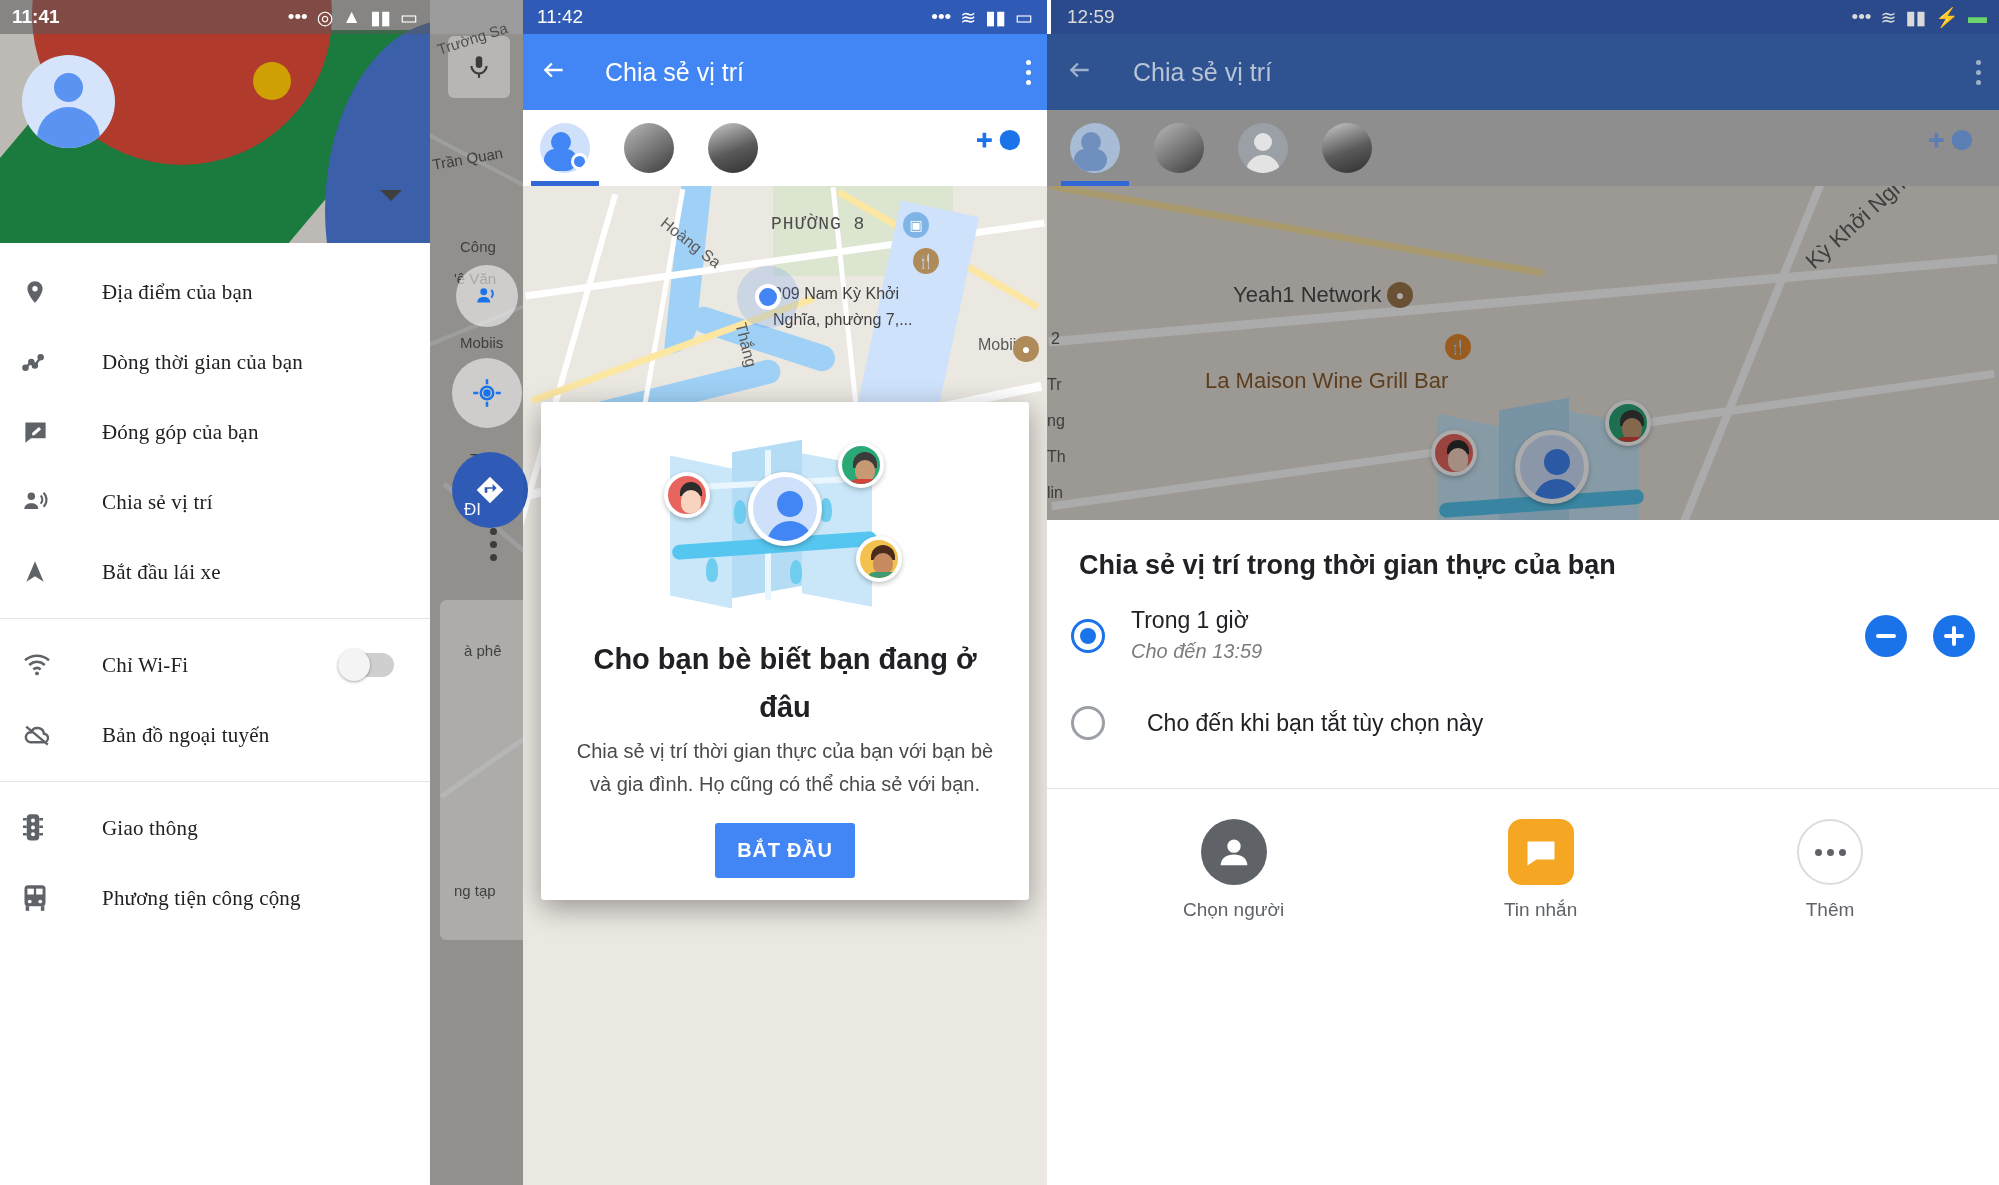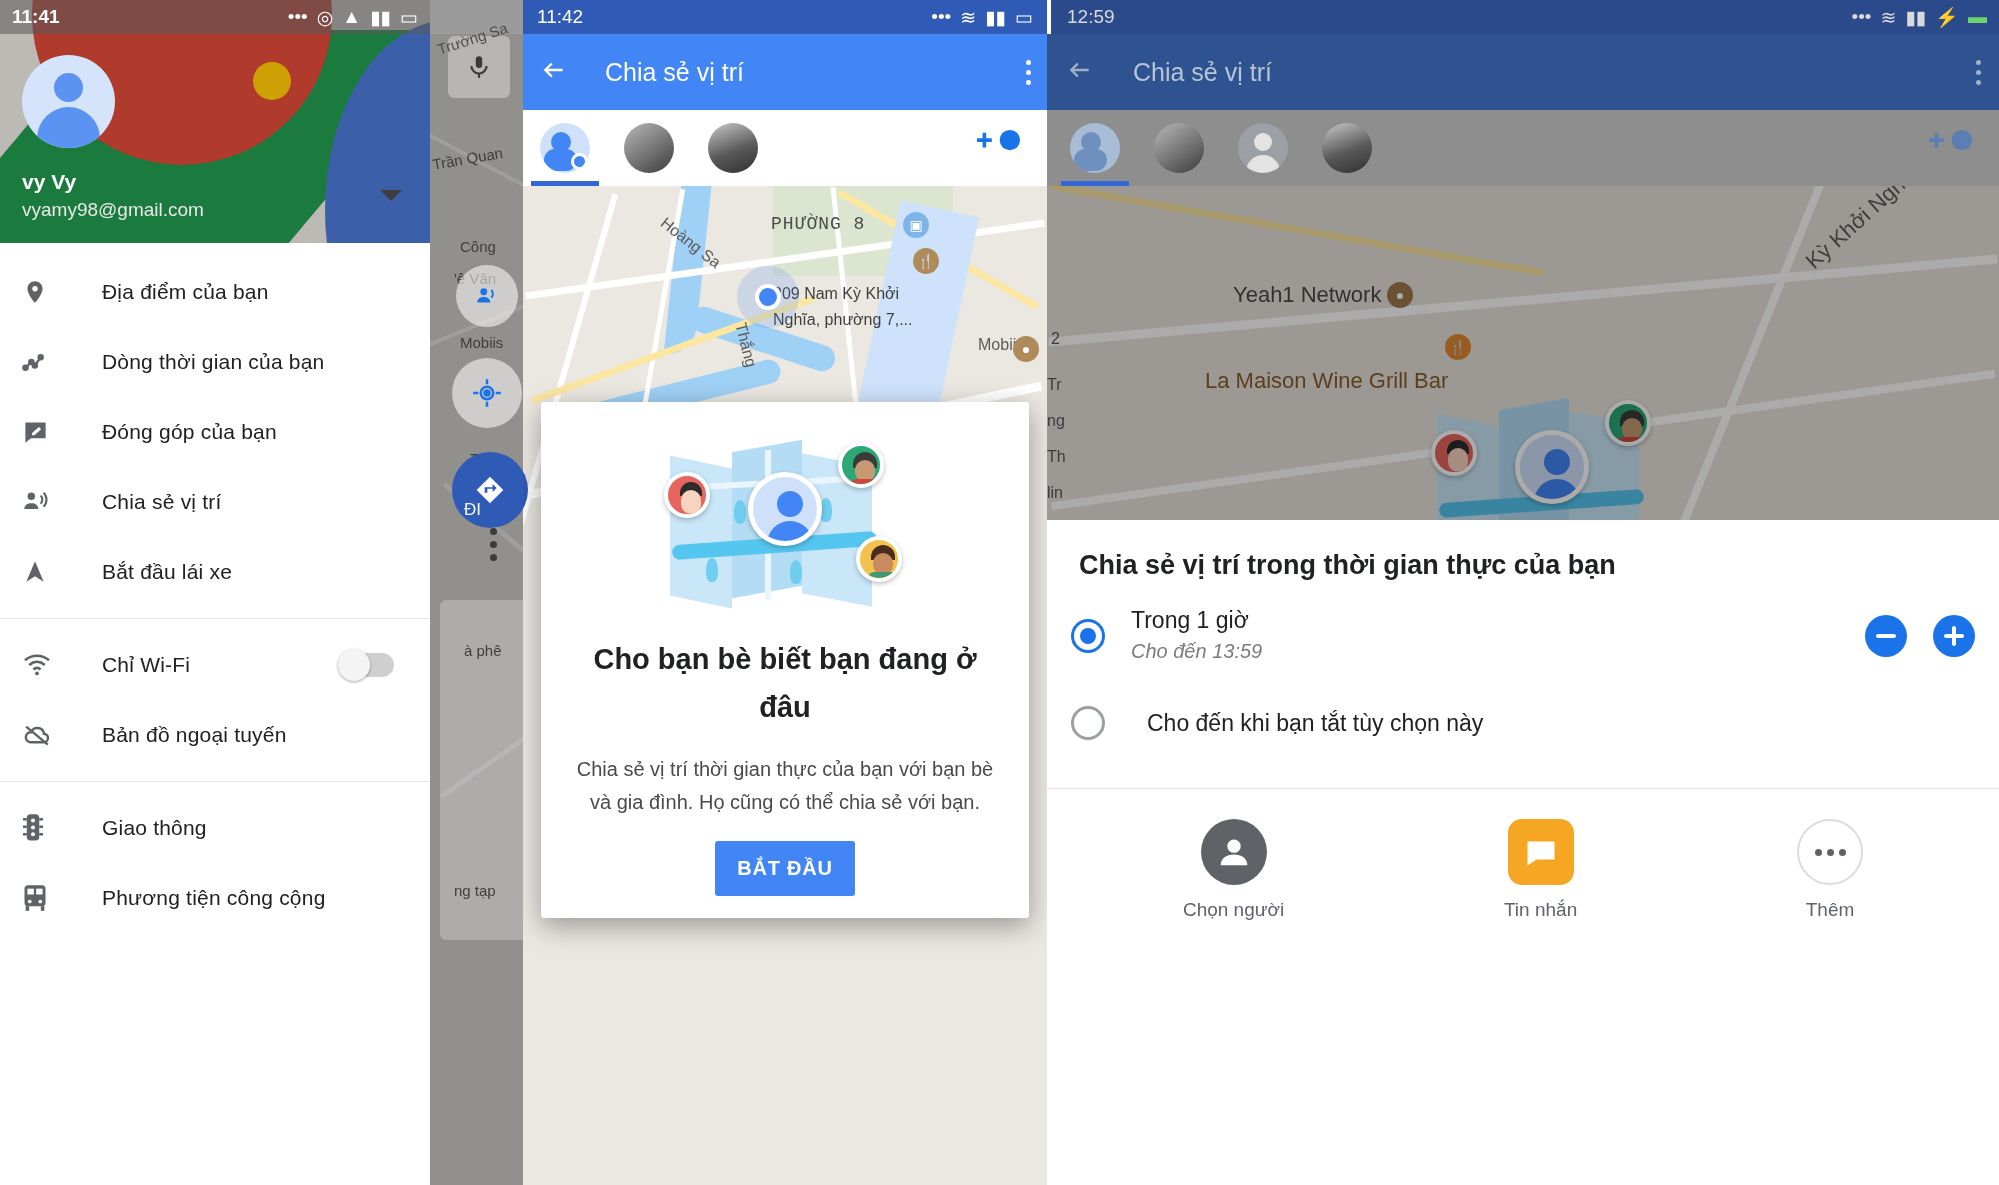--- a/index.html
+++ b/index.html
@@ -33,21 +33,21 @@
   .p1-avatar .body { position: absolute; left: 15px; top: 52px; width: 63px; height: 48px; border-radius: 32px 32px 0 0; background: #5b93f3; }
   .p1-acct { position: absolute; left: 22px; top: 168px; z-index: 5; }
   .p1-acct .nm { color: #ffffff; font-size: 21px; font-weight: bold; line-height: 28px; }
   .p1-acct .em { color: #e8e8e8; font-size: 19px; line-height: 28px; }
   .p1-caret { position: absolute; right: 28px; top: 190px; z-index: 5; width: 0; height: 0;
               border-left: 11px solid transparent; border-right: 11px solid transparent; border-top: 11px solid #3f3f3f; }
 
   .p1-menu { background: #fff; padding-top: 14px; }
   .p1-item { display: flex; align-items: center; height: 70px; padding-left: 22px; }
   .p1-ico { width: 46px; flex: none; display: flex; align-items: center; justify-content: flex-start; color: #5f6368; }
-  .p1-lbl { font-size: 21px; color: #202124; margin-left: 34px; letter-spacing: .2px; }
+  .p1-lbl { font-size: 21px; color: #202124; margin-left: 34px; letter-spacing: .2px; font-family: Liberation Serif, serif; }
   .p1-div { height: 1px; background: #e4e4e4; margin: 11px 0 11px 0; }
   .p1-toggle { margin-left: auto; margin-right: 36px; width: 56px; height: 24px; border-radius: 12px; background: #cfcfcf; position: relative; }
   .p1-toggle .knob { position: absolute; left: 0; top: -4px; width: 32px; height: 32px; border-radius: 50%; background: #f4f4f4; box-shadow: 0 1px 3px rgba(0,0,0,.35); }
 
   
   .panel2 { position: absolute; left: 430px; top: 0; width: 617px; height: 1185px; overflow: hidden; background: #e8e5e0; }
   
   .p2-sliver { position: absolute; left: 0; top: 0; width: 93px; height: 1185px; background: #efece7; }
   .p2-sliver .dim { position: absolute; inset: 0; background: rgba(0,0,0,0.38); }
   .p2-sliver-status { position: absolute; left: 0; top: 0; width: 93px; height: 34px; background: #9b9b9b; z-index: 3; }
@@ -86,21 +86,21 @@
   .map-park { position: absolute; background: #cfe3c2; }
   .map-lbl { position: absolute; font-size: 16px; color: #5a5a5a; }
   .map-lbl.big { font-size: 18px; color: #4c4c4c; letter-spacing: 1px; font-family: Liberation Mono, monospace; }
   .blue-dot { position: absolute; width: 26px; height: 26px; border-radius: 50%; background: #4285f4; border: 4px solid #fff; box-shadow: 0 0 0 18px rgba(66,133,244,0.18); }
   .poi { position: absolute; width: 26px; height: 26px; border-radius: 50%; display: flex; align-items: center; justify-content: center; font-size: 14px; color: #fff; }
 
   .dialog { position: absolute; left: 18px; right: 18px; top: 402px; background: #fff; border-radius: 3px;
             box-shadow: 0 8px 28px rgba(0,0,0,.35); padding: 30px 26px 22px; z-index: 12; }
   .dlg-illus { width: 100%; height: 195px; position: relative; display: flex; align-items: center; justify-content: center; }
   .dlg-title { text-align: center; font-size: 29px; line-height: 48px; color: #202124; font-weight: bold; margin-top: 8px; }
-  .dlg-body { text-align: center; font-size: 20px; line-height: 33px; color: #4a4a4a; margin-top: 22px; padding: 0 8px; }
+  .dlg-body { text-align: center; font-size: 20px; line-height: 33px; color: #4a4a4a; margin-top: 4px; padding: 0 8px; }
   .dlg-actions { display: flex; justify-content: center; margin-top: 22px; }
   .dlg-btn { background: #4285f4; color: #fff; border: none; font-size: 20px; font-weight: bold; letter-spacing: .8px;
              padding: 16px 22px; border-radius: 3px; cursor: pointer; font-family: "Liberation Sans", sans-serif; }
 
   
   .ill { position: relative; width: 230px; height: 180px; }
   .ill .fold { position: absolute; background: #bfe2f6; }
   .ill .fold.l { left: 0; top: 22px; width: 62px; height: 140px; transform: skewY(12deg); background:#c9e7f8;}
   .ill .fold.m { left: 62px; top: 6px; width: 70px; height: 146px; transform: skewY(-10deg); background:#b4dcf4;}
   .ill .fold.r { left: 132px; top: 20px; width: 70px; height: 140px; transform: skewY(11deg); background:#c9e7f8;}
@@ -171,24 +171,20 @@
           <span>▮▮</span>
           <span>▭</span>
         </span>
       </div>
 
       <div class="p1-avatar">
         <div class="head"></div>
         <div class="body"></div>
       </div>
 
-      <div class="p1-acct">
-        <div class="nm">vy Vy</div>
-        <div class="em">vyamy98@gmail.com</div>
-      </div>
       <div class="p1-caret"></div>
     </div>
 
     <div class="p1-menu">
 
       <div class="p1-item">
         <span class="p1-ico">
           <svg width="26" height="30" viewBox="0 0 24 24" fill="#5f6368">
               <path d="M12 2C8.1 2 5 5.1 5 9c0 5.3 7 13 7 13s7-7.7 7-13c0-3.9-3.1-7-7-7zm0 9.5A2.5 2.5 0 1 1 12 6.5a2.5 2.5 0 0 1 0 5z"></path>
             </svg>

